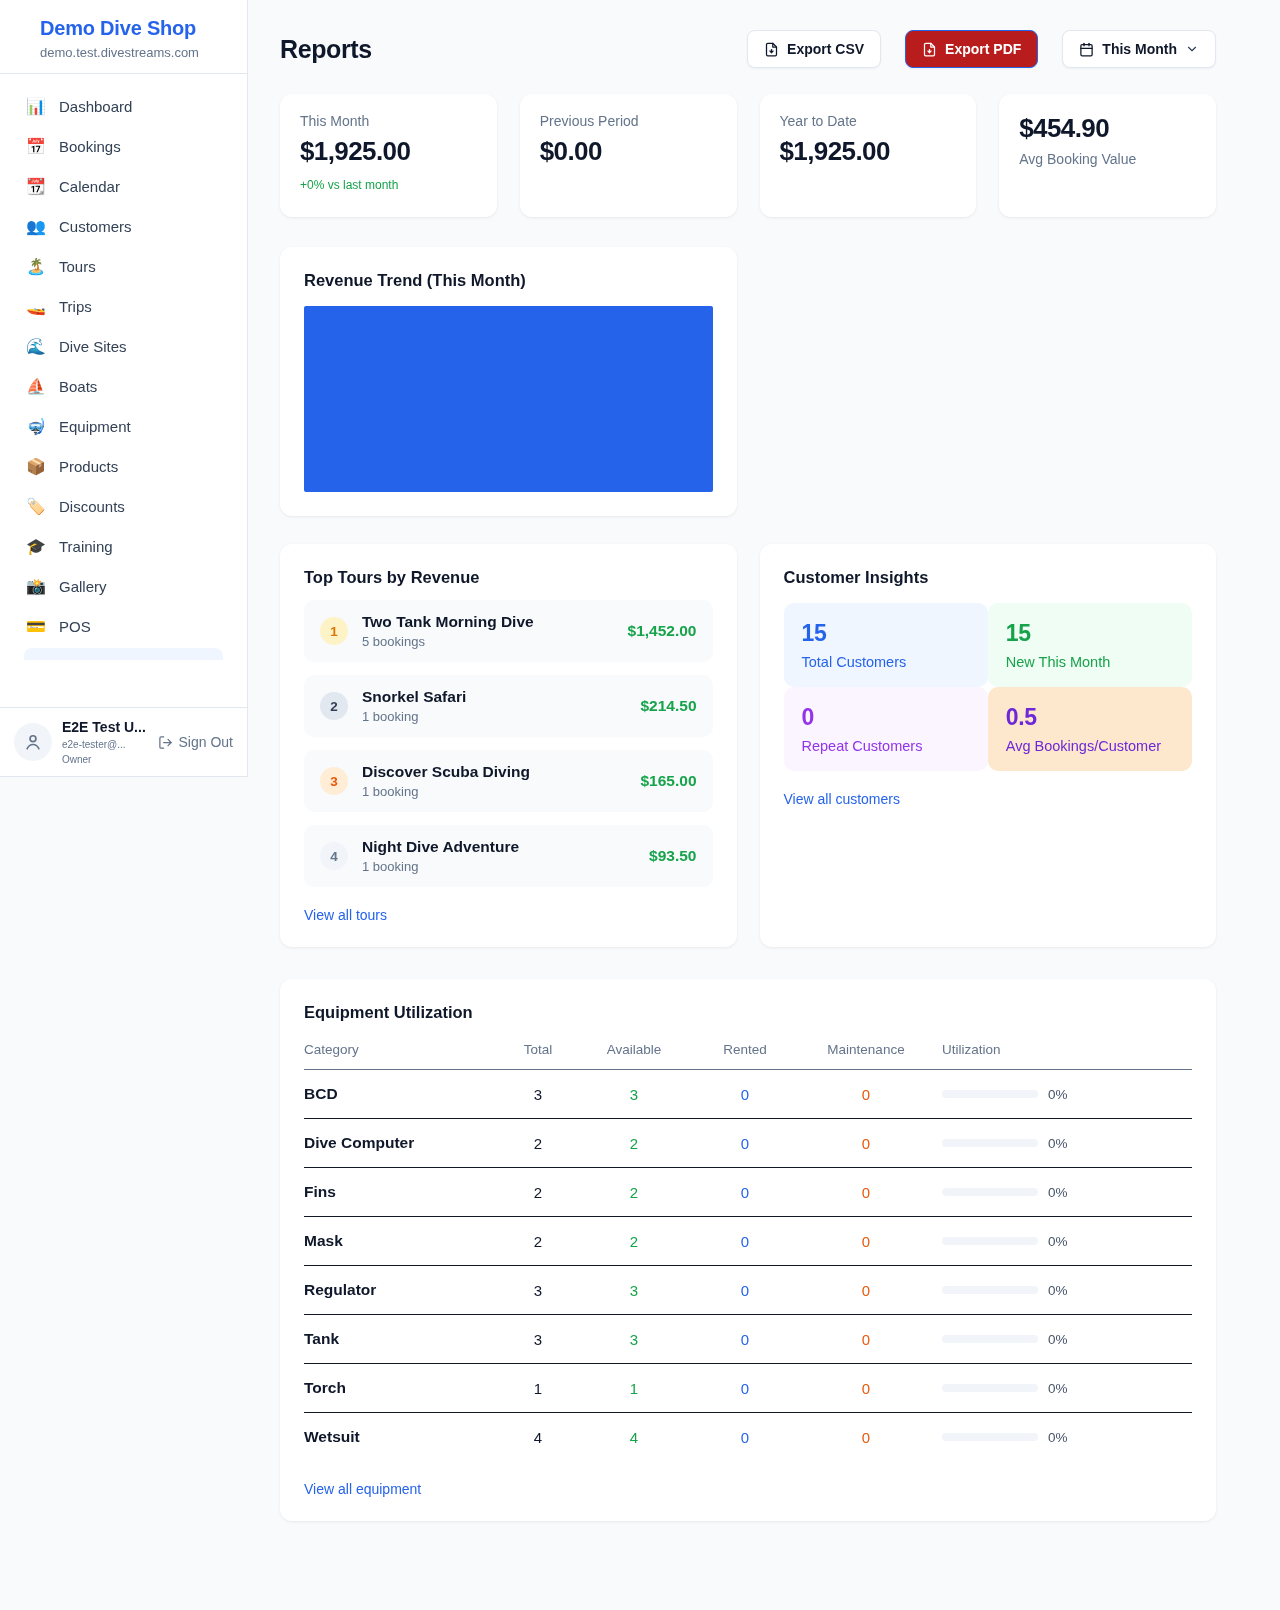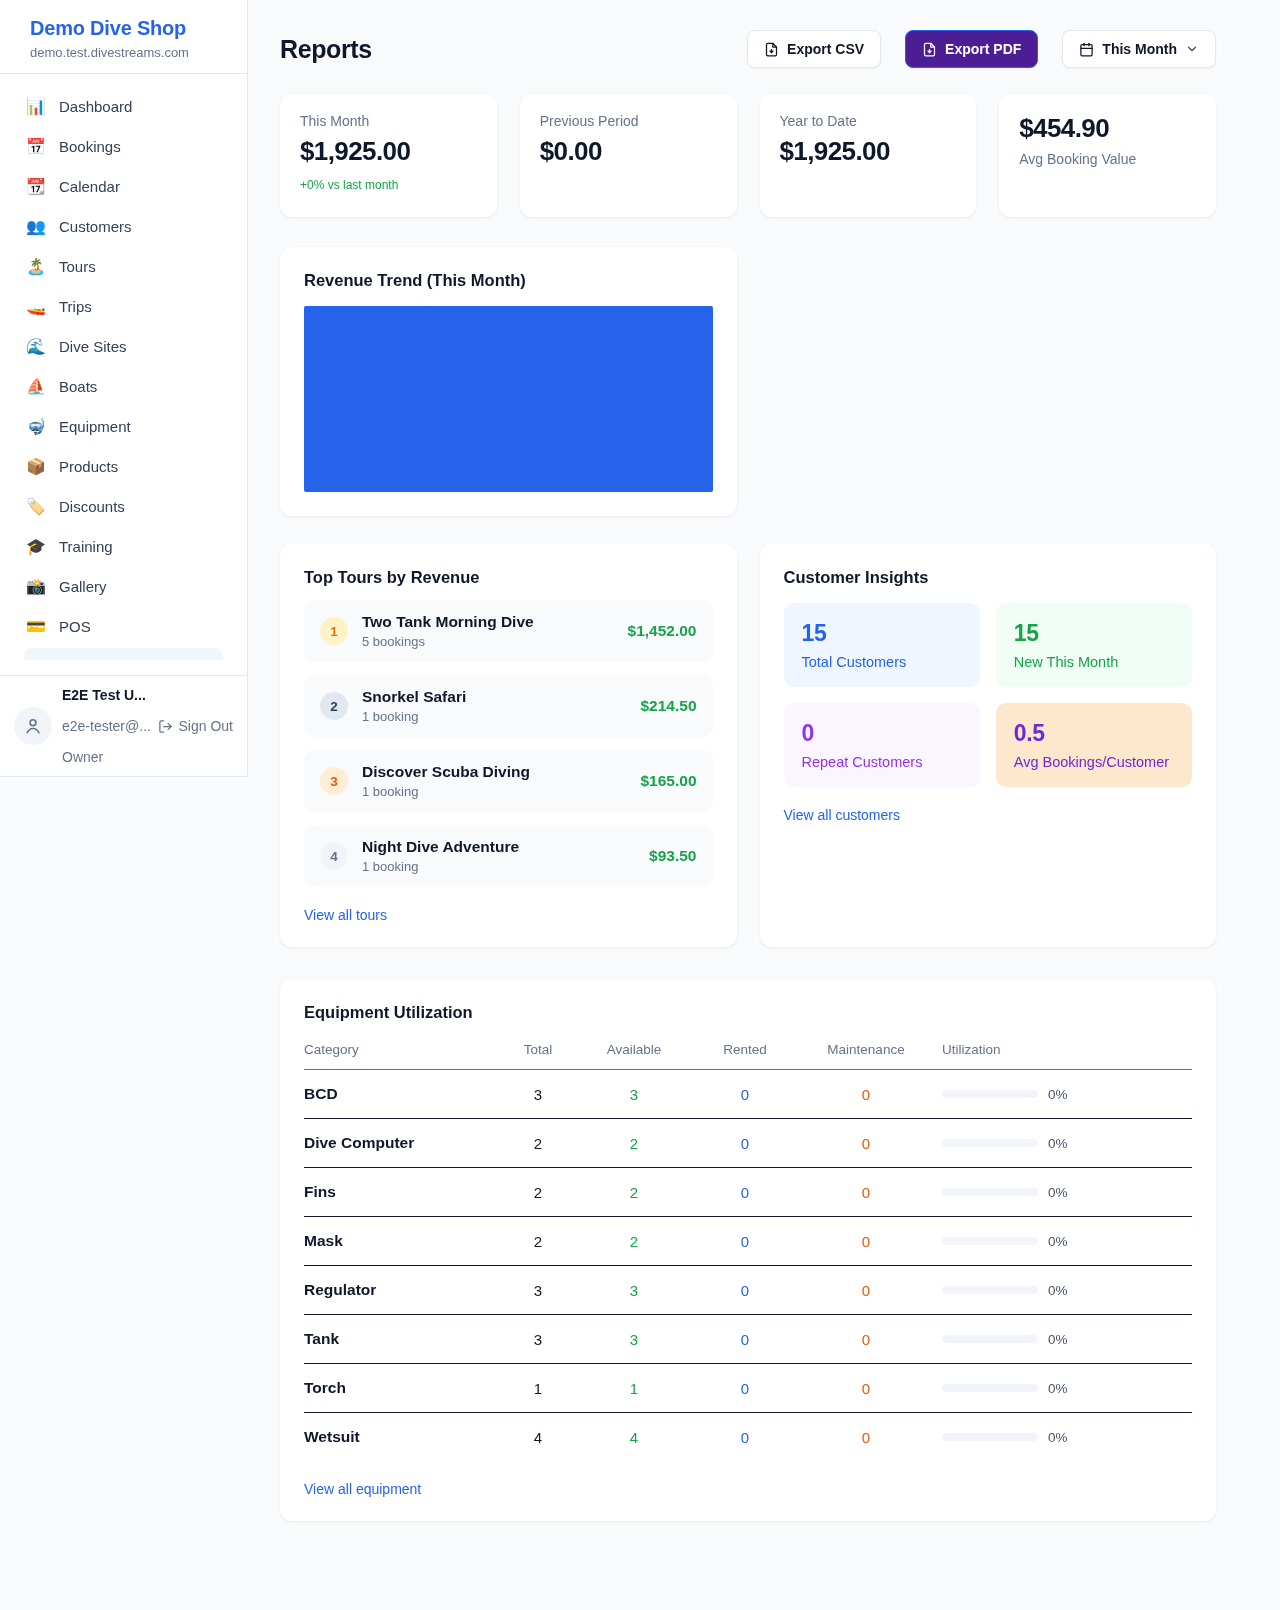--- a/index.html
+++ b/index.html
@@ -14,58 +14,58 @@
 
   
   .sidebar {
     position: absolute; top:0; left:0;
     width: 248px; height: 777px;
     background: #fff;
     border-right: 1px solid #e2e8f0;
     border-bottom: 1px solid #e2e8f0;
     display: flex; flex-direction: column;
   }
-  .brand { padding: 17px 30px 13px; border-bottom: 1px solid #e2e8f0; }
+  .brand { padding: 17px 40px 13px; border-bottom: 1px solid #e2e8f0; }
   .brand-name { color:#2563eb; font-size:20px; font-weight:700; letter-spacing:-0.2px; }
   .brand-domain { color:#64748b; font-size:13px; margin-top:5px; }
   .nav { flex:1; padding: 12px 12px 0; overflow: hidden; }
   .nav-item {
     display:flex; align-items:center; gap:13px;
     padding: 10.5px 14px; border-radius:8px;
     font-size:15px; color:#334155; cursor:pointer;
   }
   .nav-icon { font-size:16px; width:20px; text-align:center; }
   .nav-active-partial { height: 12px; background:#eff6ff; border-radius:8px 8px 0 0; margin: 2px 12px 0; }
   .user-panel {
     border-top: 1px solid #e2e8f0;
     padding: 11px 14px; display:flex; align-items:center; gap:10px;
   }
   .avatar {
     width:38px; height:38px; border-radius:50%; background:#f1f5f9;
     display:flex; align-items:center; justify-content:center; flex:0 0 auto;
   }
   .user-meta { flex:1; min-width:0; }
   .user-name { font-size:14px; font-weight:700; color:#0f172a; white-space:nowrap; }
-  .user-email, .user-role { font-size:14px; color:#64748b; margin-top:15px; white-space:nowrap; }
+  .user-email, .user-role { font-size:10px; color:#64748b; margin-top:4px; white-space:nowrap; }
   .signout { display:flex; align-items:center; gap:6px; color:#64748b; font-size:14px; cursor:pointer; white-space:nowrap; }
 
   
   .main { margin-left:248px; padding: 30px 64px 75px 32px; }
   .header-row { display:flex; justify-content:space-between; align-items:center; }
   .page-title { font-size:25px; font-weight:800; letter-spacing:-0.4px; color:#0f172a; }
   .header-actions { display:flex; gap:24px; }
   .btn {
     display:inline-flex; align-items:center; gap:8px;
     padding: 10px 16px; border-radius:8px;
     background:#fff; border:1px solid #e2e8f0;
     font-size:14px; font-weight:600; color:#0f172a;
     box-shadow: 0 1px 2px rgba(15,23,42,.05); cursor:pointer;
     font-family: inherit;
   }
-  .btn-primary { background:#4c1d95; border-color:#2563eb; color:#fff; }
+  .btn-primary { background:#b91c1c; border-color:#2563eb; color:#fff; }
   .btn svg { display:block; }
 
   
   .stats-row { display:grid; grid-template-columns:repeat(4,1fr); gap:23px; margin-top:26px; }
   .stat-card {
     background:#fff; border-radius:12px; padding: 19px 20px;
     box-shadow: 0 1px 3px rgba(15,23,42,.07);
     display:flex; flex-direction:column; gap:7px;
     min-height: 123px;
   }
@@ -113,21 +113,21 @@
   .tour-info { flex:1; min-width:0; }
   .tour-name { font-size:15.5px; font-weight:700; color:#0f172a; }
   .tour-bookings { font-size:13px; color:#64748b; margin-top:3px; }
   .tour-amount { font-size:15.5px; font-weight:700; color:#16a34a; white-space:nowrap; }
   .view-link {
     display:block; text-align:left; color:#2563eb; font-size:14px;
     margin-top:20px; text-decoration:none; cursor:pointer;
   }
 
   
-  .insights-grid { display:grid; grid-template-columns:1fr 1fr; gap:16px; margin-top:16px; }
+  .insights-grid { display:grid; grid-template-columns:1fr 1fr; gap:0; margin-top:16px; }
   .tile { border-radius:10px; padding:17px 18px; }
   .tile-value { font-size:23px; font-weight:800; letter-spacing:-0.3px; }
   .tile-label { font-size:14.5px; margin-top:7px; }
   .tile.blue   { background:#eff6ff; } .tile.blue .tile-value,   .tile.blue .tile-label   { color:#2563eb; }
   .tile.green  { background:#f0fdf4; } .tile.green .tile-value,  .tile.green .tile-label  { color:#16a34a; }
   .tile.purple { background:#faf5ff; } .tile.purple .tile-value, .tile.purple .tile-label { color:#9333ea; }
   .tile.orange { background:#fde8cd; } .tile.orange .tile-value, .tile.orange .tile-label { color:#6d28d9; }
 
   
   .equipment-card { margin-top:32px; }

